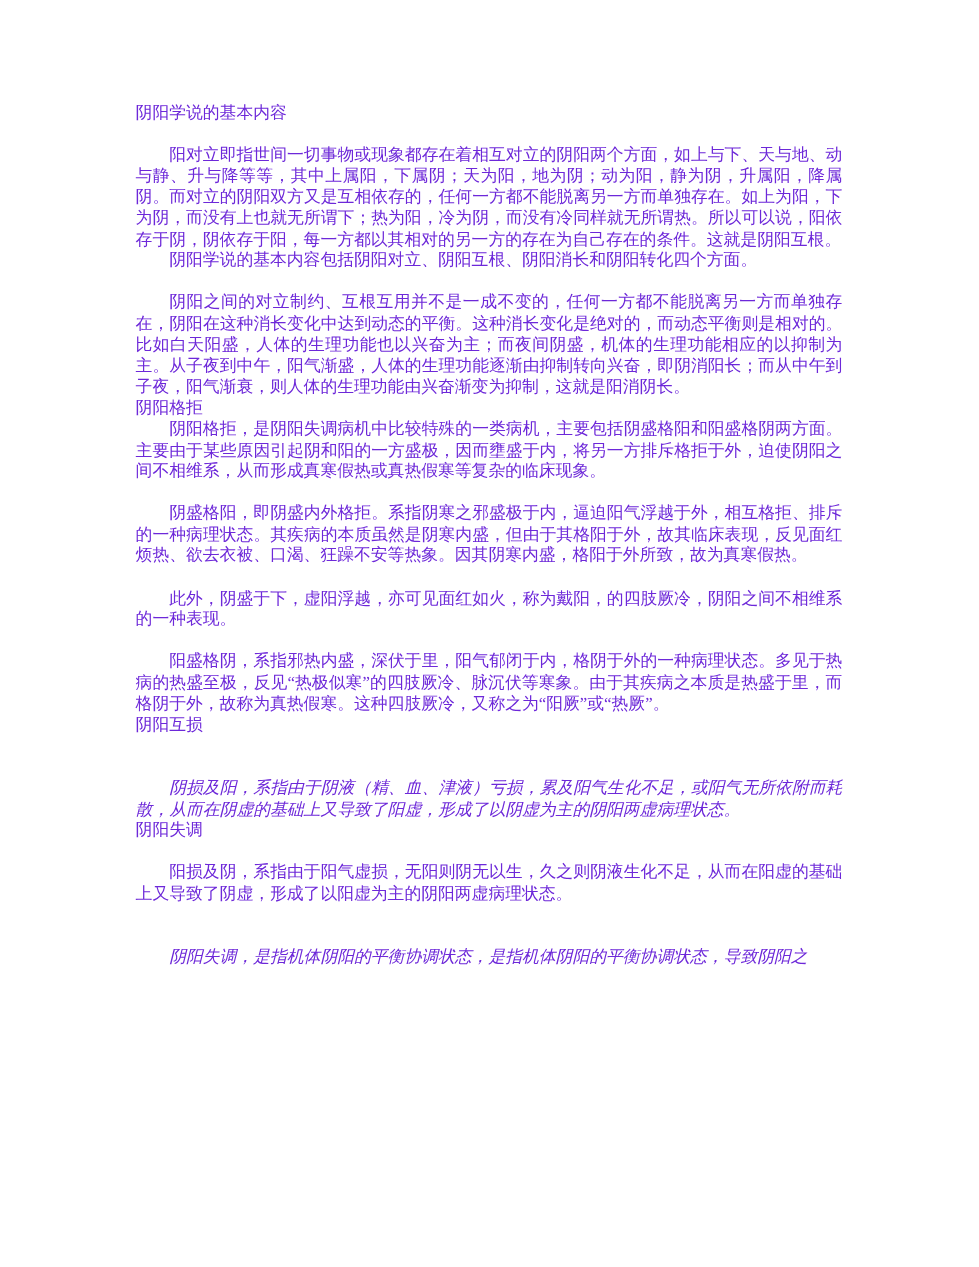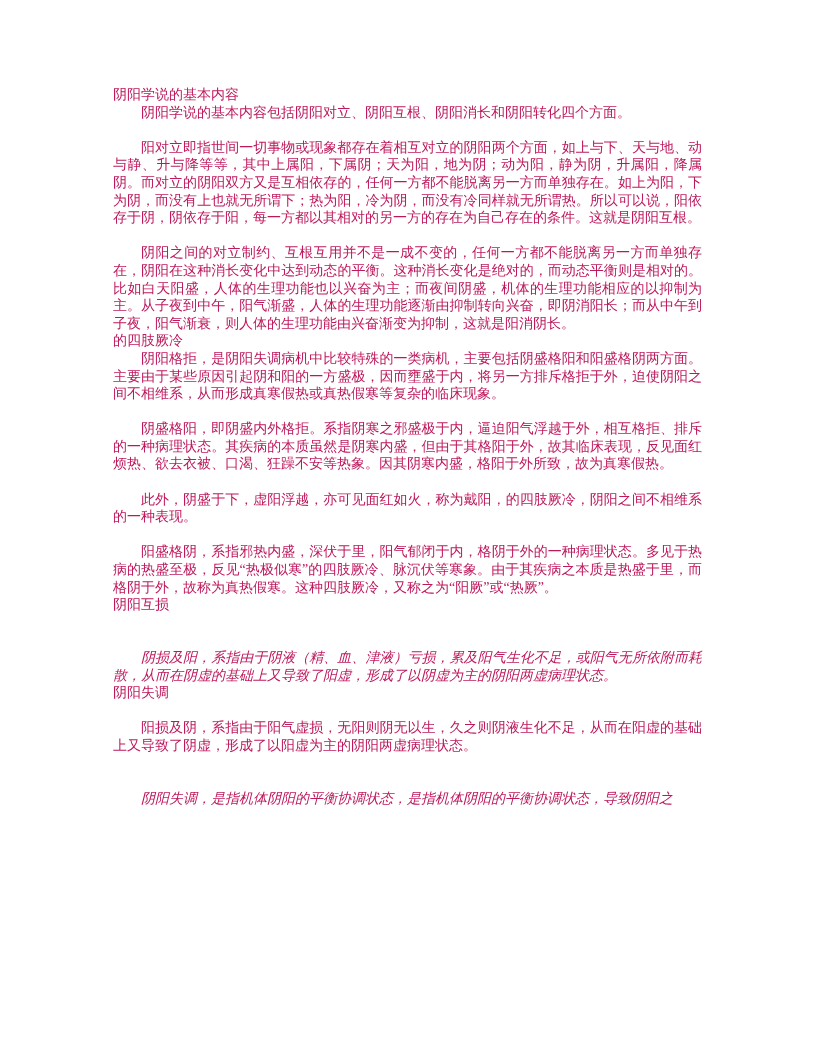--- a/index.html
+++ b/index.html
@@ -18,21 +18,21 @@
     width: 816px;
     height: 1056px;
     background: #ffffff;
     overflow: hidden;
   }
   .content {
     position: absolute;
     left: 113px;
     top: 86px;
     width: 589px;
-    color: #be185d;
+    color: #6d28d9;
   }
   .block {
     margin: 0;
     font-size: 14px;
     line-height: 17.6px;
     text-align: justify;
     word-break: break-all;
     letter-spacing: 0;
   }
   .heading {
@@ -43,24 +43,24 @@
   }
   .sb-1 { margin-top: 17.6px; }
   .sb-2 { margin-top: 35.2px; font-style: italic; }
 </style>
 </head>
 <body>
 
 <div class="page">
   <div class="content">
       <p class="block heading">阴阳学说的基本内容</p>
+      <p class="block paragraph sb-1">阳对立即指世间一切事物或现象都存在着相互对立的阴阳两个方面，如上与下、天与地、动与静、升与降等等，其中上属阳，下属阴；天为阳，地为阴；动为阳，静为阴，升属阳，降属阴。而对立的阴阳双方又是互相依存的，任何一方都不能脱离另一方而单独存在。如上为阳，下为阴，而没有上也就无所谓下；热为阳，冷为阴，而没有冷同样就无所谓热。所以可以说，阳依存于阴，阴依存于阳，每一方都以其相对的另一方的存在为自己存在的条件。这就是阴阳互根。</p>
       <p class="block paragraph">阴阳学说的基本内容包括阴阳对立、阴阳互根、阴阳消长和阴阳转化四个方面。</p>
-      <p class="block paragraph sb-1">阳对立即指世间一切事物或现象都存在着相互对立的阴阳两个方面，如上与下、天与地、动与静、升与降等等，其中上属阳，下属阴；天为阳，地为阴；动为阳，静为阴，升属阳，降属阴。而对立的阴阳双方又是互相依存的，任何一方都不能脱离另一方而单独存在。如上为阳，下为阴，而没有上也就无所谓下；热为阳，冷为阴，而没有冷同样就无所谓热。所以可以说，阳依存于阴，阴依存于阳，每一方都以其相对的另一方的存在为自己存在的条件。这就是阴阳互根。</p>
       <p class="block paragraph sb-1">阴阳之间的对立制约、互根互用并不是一成不变的，任何一方都不能脱离另一方而单独存在，阴阳在这种消长变化中达到动态的平衡。这种消长变化是绝对的，而动态平衡则是相对的。比如白天阳盛，人体的生理功能也以兴奋为主；而夜间阴盛，机体的生理功能相应的以抑制为主。从子夜到中午，阳气渐盛，人体的生理功能逐渐由抑制转向兴奋，即阴消阳长；而从中午到子夜，阳气渐衰，则人体的生理功能由兴奋渐变为抑制，这就是阳消阴长。</p>
-      <p class="block heading">的四肢厥冷</p>
+      <p class="block heading">阴阳格拒</p>
       <p class="block paragraph">阴阳格拒，是阴阳失调病机中比较特殊的一类病机，主要包括阴盛格阳和阳盛格阴两方面。主要由于某些原因引起阴和阳的一方盛极，因而壅盛于内，将另一方排斥格拒于外，迫使阴阳之间不相维系，从而形成真寒假热或真热假寒等复杂的临床现象。</p>
       <p class="block paragraph sb-1">阴盛格阳，即阴盛内外格拒。系指阴寒之邪盛极于内，逼迫阳气浮越于外，相互格拒、排斥的一种病理状态。其疾病的本质虽然是阴寒内盛，但由于其格阳于外，故其临床表现，反见面红烦热、欲去衣被、口渴、狂躁不安等热象。因其阴寒内盛，格阳于外所致，故为真寒假热。</p>
       <p class="block paragraph sb-1">此外，阴盛于下，虚阳浮越，亦可见面红如火，称为戴阳，的四肢厥冷，阴阳之间不相维系的一种表现。</p>
       <p class="block paragraph sb-1">阳盛格阴，系指邪热内盛，深伏于里，阳气郁闭于内，格阴于外的一种病理状态。多见于热病的热盛至极，反见“热极似寒”的四肢厥冷、脉沉伏等寒象。由于其疾病之本质是热盛于里，而格阴于外，故称为真热假寒。这种四肢厥冷，又称之为“阳厥”或“热厥”。</p>
       <p class="block heading">阴阳互损</p>
       <p class="block paragraph sb-2">阴损及阳，系指由于阴液（精、血、津液）亏损，累及阳气生化不足，或阳气无所依附而耗散，从而在阴虚的基础上又导致了阳虚，形成了以阴虚为主的阴阳两虚病理状态。</p>
       <p class="block heading">阴阳失调</p>
       <p class="block paragraph sb-1">阳损及阴，系指由于阳气虚损，无阳则阴无以生，久之则阴液生化不足，从而在阳虚的基础上又导致了阴虚，形成了以阳虚为主的阴阳两虚病理状态。</p>
       <p class="block paragraph sb-2">阴阳失调，是指机体阴阳的平衡协调状态，是指机体阴阳的平衡协调状态，导致阴阳之</p>
     </div>

